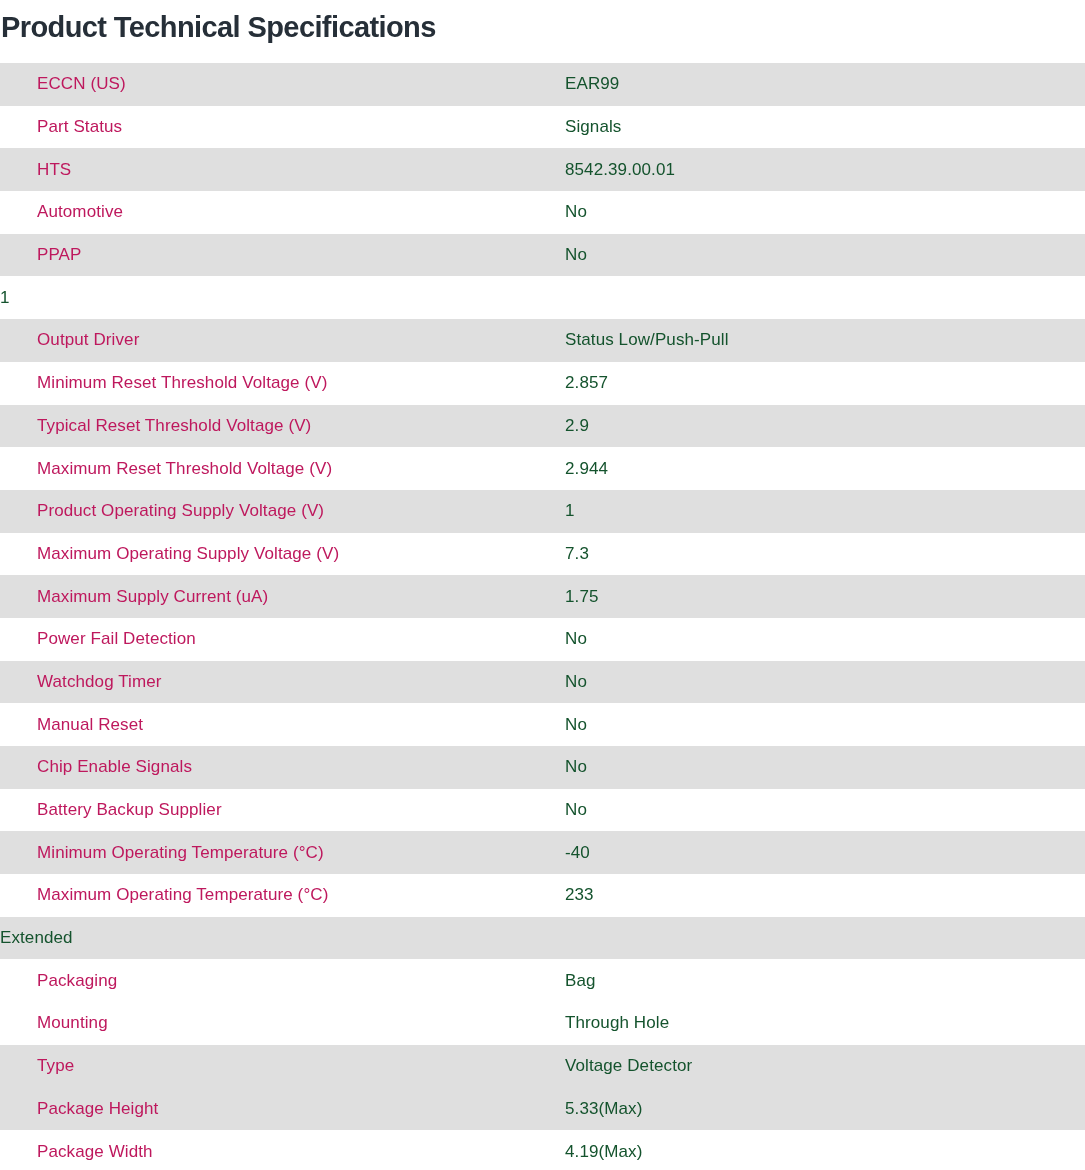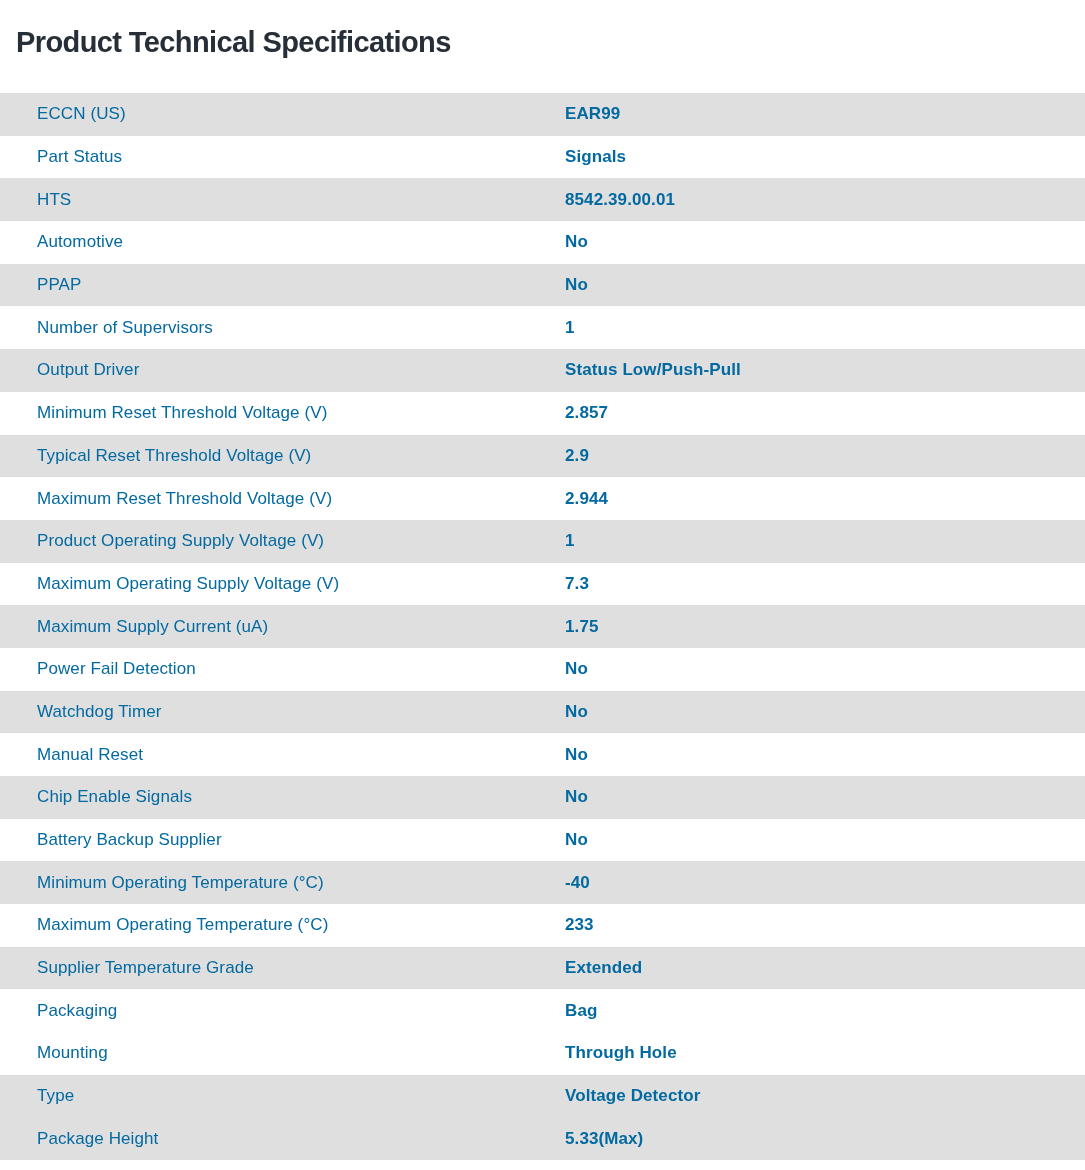--- a/index.html
+++ b/index.html
@@ -8,21 +8,21 @@
     background: #ffffff;
     font-family: "Liberation Sans", "DejaVu Sans", sans-serif;
   }
   body {
     width: 1085px;
     height: 1170px;
     overflow: hidden;
     position: relative;
   }
   .page-title {
-    margin: 15px;
+    margin: 0;
     padding: 5px 0 0 1px;
     height: 63px;
     box-sizing: border-box;
     font-size: 29px;
     line-height: 44px;
     font-weight: bold;
     letter-spacing: -0.6px;
     color: #262f38;
   }
   .spec-table {
@@ -37,30 +37,30 @@
   }
   .spec-row.alt {
     background: #dfdfdf;
   }
   .spec-label {
     box-sizing: border-box;
     width: 565px;
     padding-left: 37px;
     font-size: 17px;
     font-weight: 400;
-    color: #0369a1;
+    color: #be185d;
     letter-spacing: 0.1px;
     white-space: nowrap;
     overflow: hidden;
   }
   .spec-value {
     flex: 1;
     font-size: 17px;
-    font-weight: bold;
-    color: #0369a1;
+    font-weight: normal;
+    color: #14532d;
     letter-spacing: 0.1px;
     white-space: nowrap;
     overflow: hidden;
   }
 </style>
 </head>
 <body>
 
 <h1 class="page-title">Product Technical Specifications</h1>
 
@@ -79,21 +79,20 @@
     </div>
     <div class="spec-row">
       <div class="spec-label">Automotive</div>
       <div class="spec-value">No</div>
     </div>
     <div class="spec-row alt">
       <div class="spec-label">PPAP</div>
       <div class="spec-value">No</div>
     </div>
     <div class="spec-row">
-      <div class="spec-label">Number of Supervisors</div>
       <div class="spec-value">1</div>
     </div>
     <div class="spec-row alt">
       <div class="spec-label">Output Driver</div>
       <div class="spec-value">Status Low/Push-Pull</div>
     </div>
     <div class="spec-row">
       <div class="spec-label">Minimum Reset Threshold Voltage (V)</div>
       <div class="spec-value">2.857</div>
     </div>
@@ -139,21 +138,20 @@
     </div>
     <div class="spec-row alt">
       <div class="spec-label">Minimum Operating Temperature (°C)</div>
       <div class="spec-value">-40</div>
     </div>
     <div class="spec-row">
       <div class="spec-label">Maximum Operating Temperature (°C)</div>
       <div class="spec-value">233</div>
     </div>
     <div class="spec-row alt">
-      <div class="spec-label">Supplier Temperature Grade</div>
       <div class="spec-value">Extended</div>
     </div>
     <div class="spec-row">
       <div class="spec-label">Packaging</div>
       <div class="spec-value">Bag</div>
     </div>
     <div class="spec-row">
       <div class="spec-label">Mounting</div>
       <div class="spec-value">Through Hole</div>
     </div>

